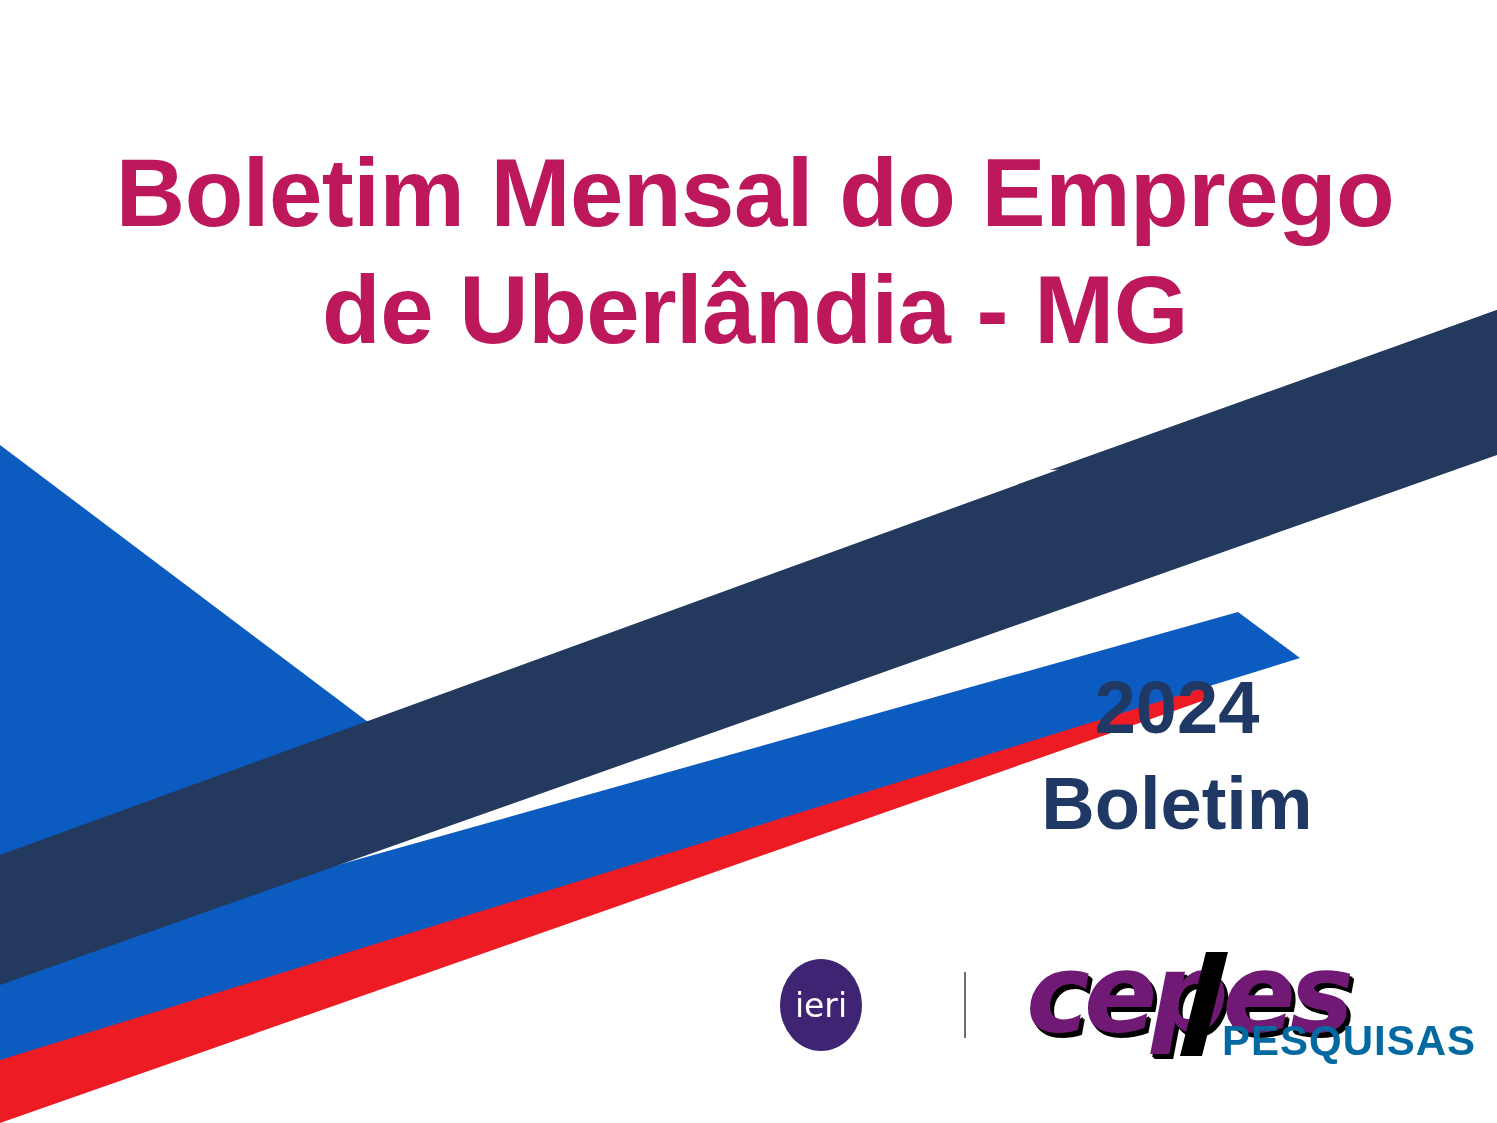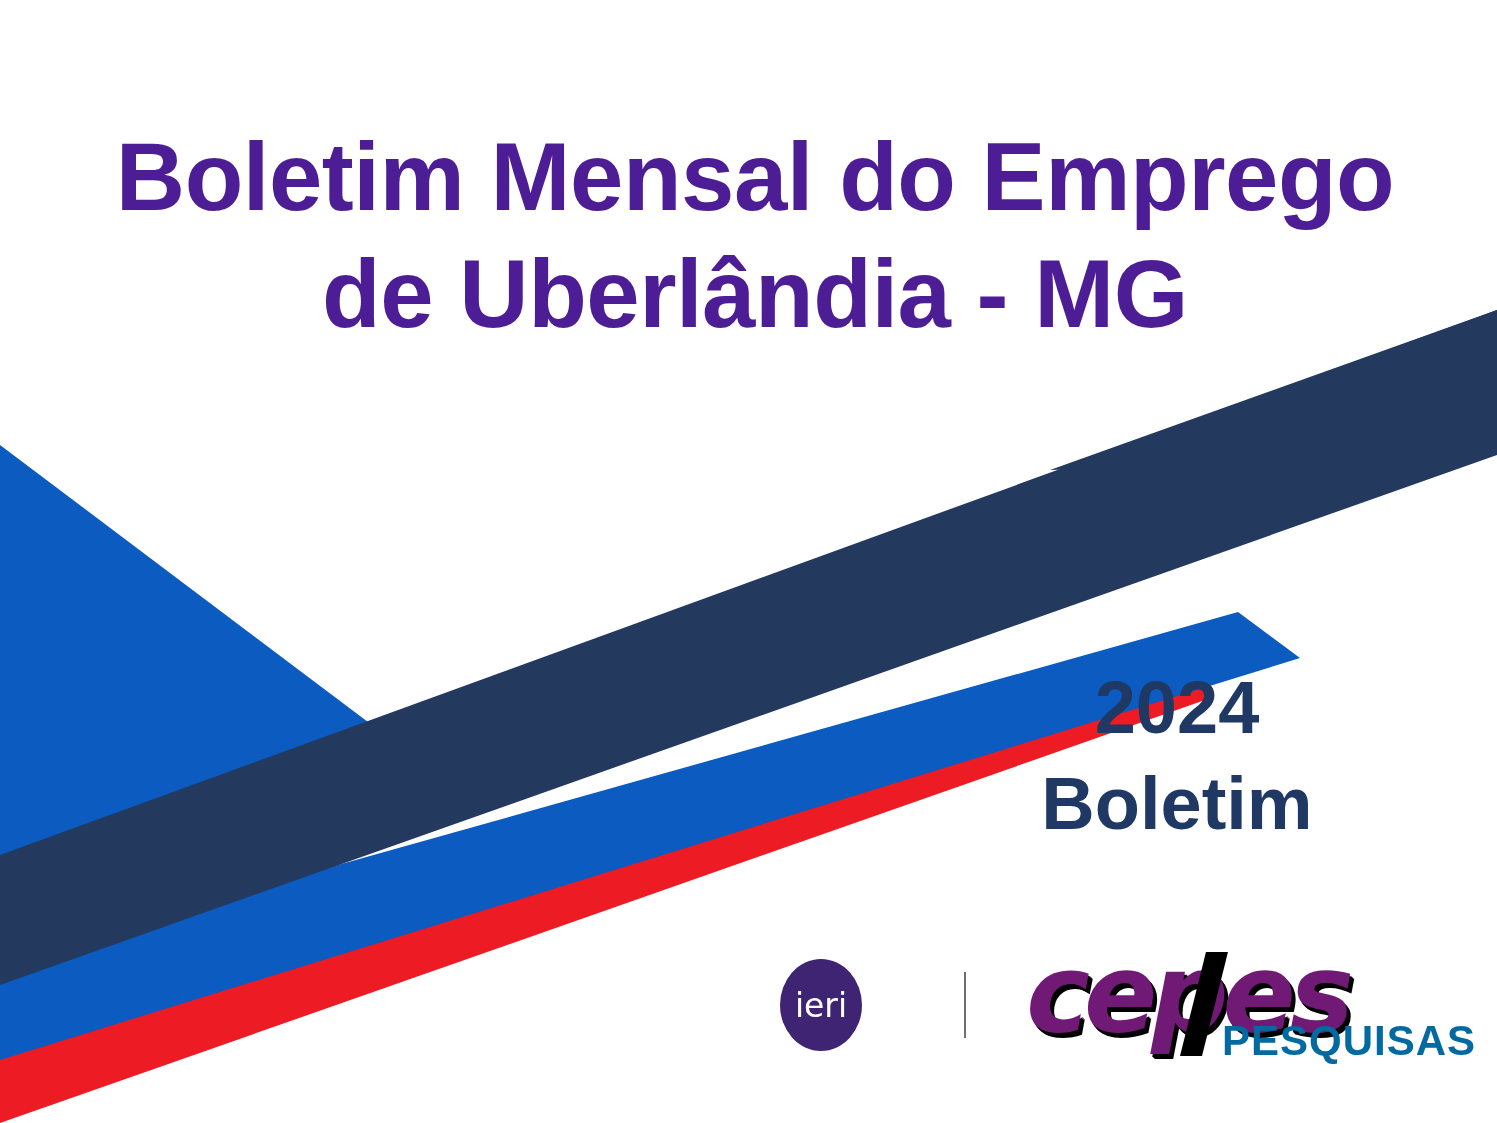--- a/index.html
+++ b/index.html
@@ -32,27 +32,27 @@
   
   .title-block {
     position: absolute;
     left: 90px;
     top: 118px;
     width: 1330px;
     text-align: center;
     z-index: 5;
   }
   .cover-title {
-    margin: 0;
+    margin: 16px;
     font-family: "Liberation Sans", sans-serif;
     font-weight: bold;
     font-size: 96px;
     line-height: 1.22;
     letter-spacing: -0.5px;
-    color: #4c1d95;
+    color: #be185d;
     white-space: pre-line;
   }
 
   
   .date-block {
     position: absolute;
     right: 60px;
     top: 660px;
     width: 520px;
     text-align: center;

